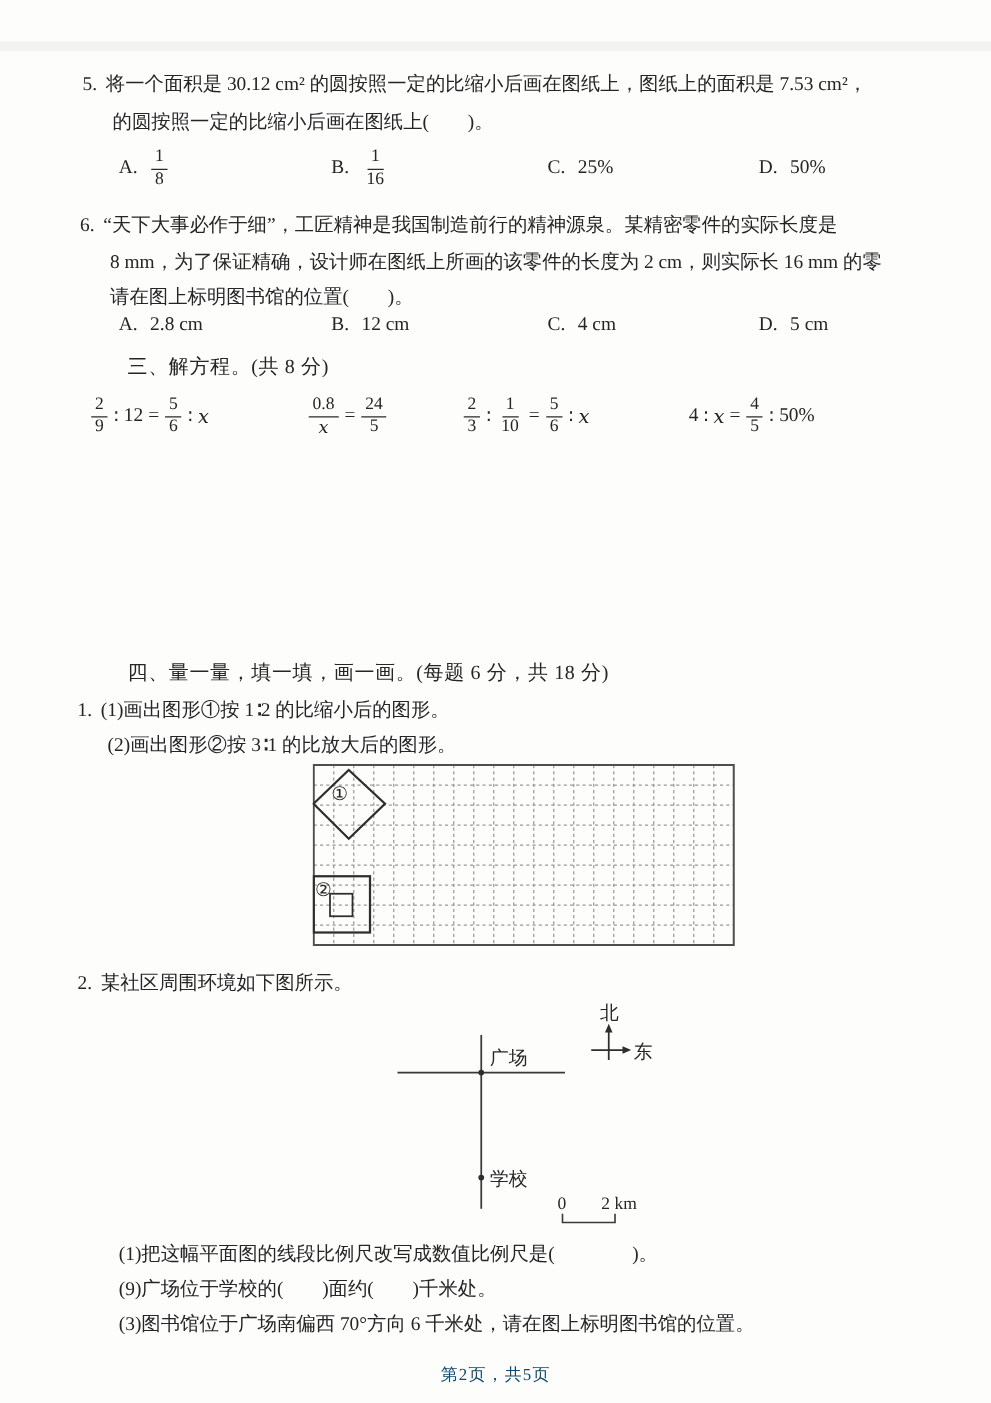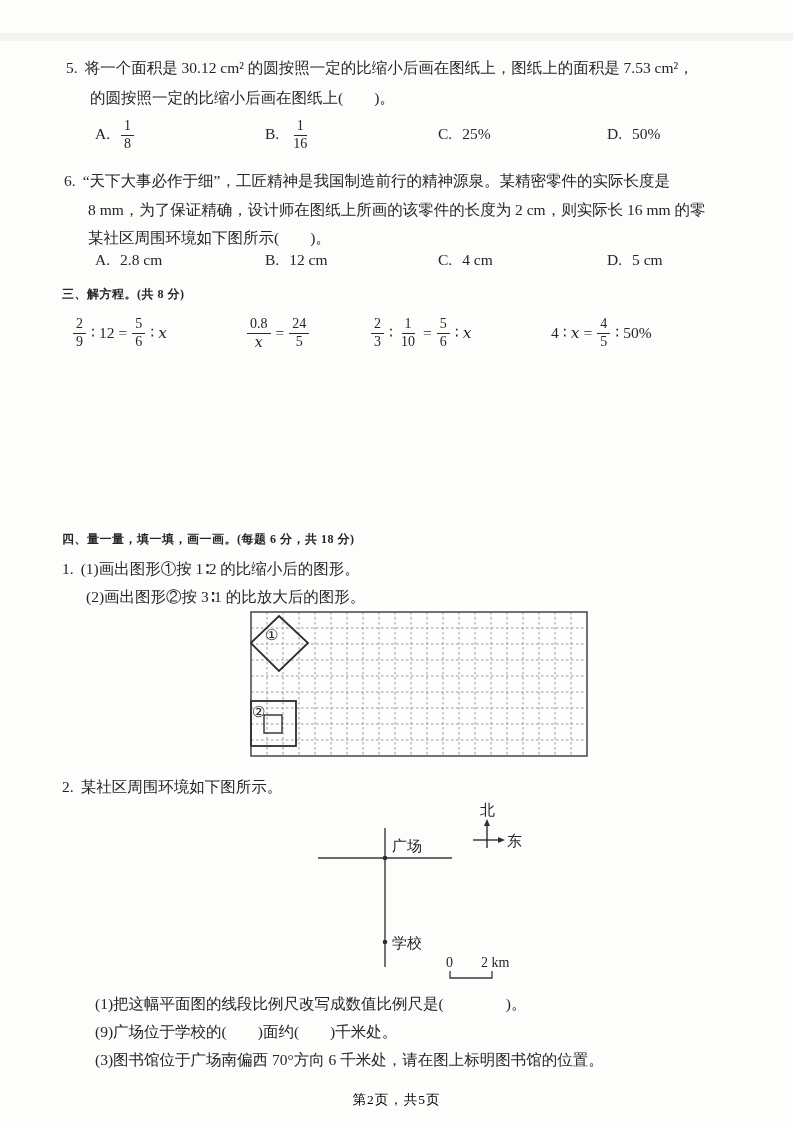--- a/index.html
+++ b/index.html
@@ -8,32 +8,32 @@
     position:relative;
     background:#fdfdfc;
     color:#252525;
     font-family:"Liberation Serif","DejaVu Serif",serif;
     font-size:15.5px;
     overflow:hidden;
   }
   .scan-band { position:absolute; left:0; top:33px; width:793px; height:8px; background:#f3f3f2; }
   .line { position:absolute; white-space:nowrap; line-height:20px; }
   .num { display:inline-block; margin-right:7px; }
-  .heading { font-weight:bold; font-size:12px; letter-spacing:0.5px; }
+  .heading { font-weight:normal; font-size:16px; letter-spacing:0.5px;margin-left:40px; }
   .opt-row { position:absolute; left:0; top:0; width:793px; }
   .opt { position:absolute; display:flex; align-items:center; height:42px; }
   .opt .lbl { margin-right:8px; }
   .eq-row { position:absolute; left:0; top:307px; width:793px; height:52px; }
   .eq { position:absolute; top:0; height:52px; display:flex; align-items:center; }
   .frac { display:inline-flex; flex-direction:column; align-items:center; line-height:1.15; font-size:14px; margin:0 3px; }
   .fn { padding:0 3px; border-bottom:1.4px solid #2a2a2a; }
   .fd { padding:0 3px; }
   .tok { margin:16px 2px; }
   .var { font-style:italic; margin:0 2px; font-family:"DejaVu Serif","Liberation Serif",serif; }
-  .footer { position:absolute; left:0; top:1091px; width:793px; text-align:center; font-size:13.5px; color:#000000; letter-spacing:1px; }
+  .footer { position:absolute; left:0; top:1091px; width:793px; text-align:center; font-size:13.5px; color:#0c4a6e; letter-spacing:1px; }
   svg text { font-family:"Liberation Serif","DejaVu Serif",serif; fill:#252525; }
 </style>
 </head>
 <body>
 
 <div class="scan-band"></div>
 
 <div>
   <div class="line" style="left:66px; top:58px">
     <span class="num">5.</span><span>将一个面积是 30.12 cm² 的圆按照一定的比缩小后画在图纸上，图纸上的面积是 7.53 cm²，</span>
@@ -63,21 +63,21 @@
         <span><span class="tok">50%</span></span>
       </span>
   </div>
 </div>
 
 <div>
   <div class="line" style="left:64px; top:171px">
     <span class="num">6.</span><span>“天下大事必作于细”，工匠精神是我国制造前行的精神源泉。某精密零件的实际长度是</span>
   </div>
   <div class="line" style="left:88px; top:200px">8 mm，为了保证精确，设计师在图纸上所画的该零件的长度为 2 cm，则实际长 16 mm 的零</div>
-  <div class="line" style="left:88px; top:228px">某社区周围环境如下图所示(　　)。</div>
+  <div class="line" style="left:88px; top:228px">请在图上标明图书馆的位置(　　)。</div>
   <div class="opt-row" style="top:244px; height:32px">
     <span class="opt" style="left:95px;height:32px">
         <span class="lbl">A.</span>
         <span><span class="tok">2.8 cm</span></span>
       </span>
     <span class="opt" style="left:265px;height:32px">
         <span class="lbl">B.</span>
         <span><span class="tok">12 cm</span></span>
       </span>
     <span class="opt" style="left:438px;height:32px">

